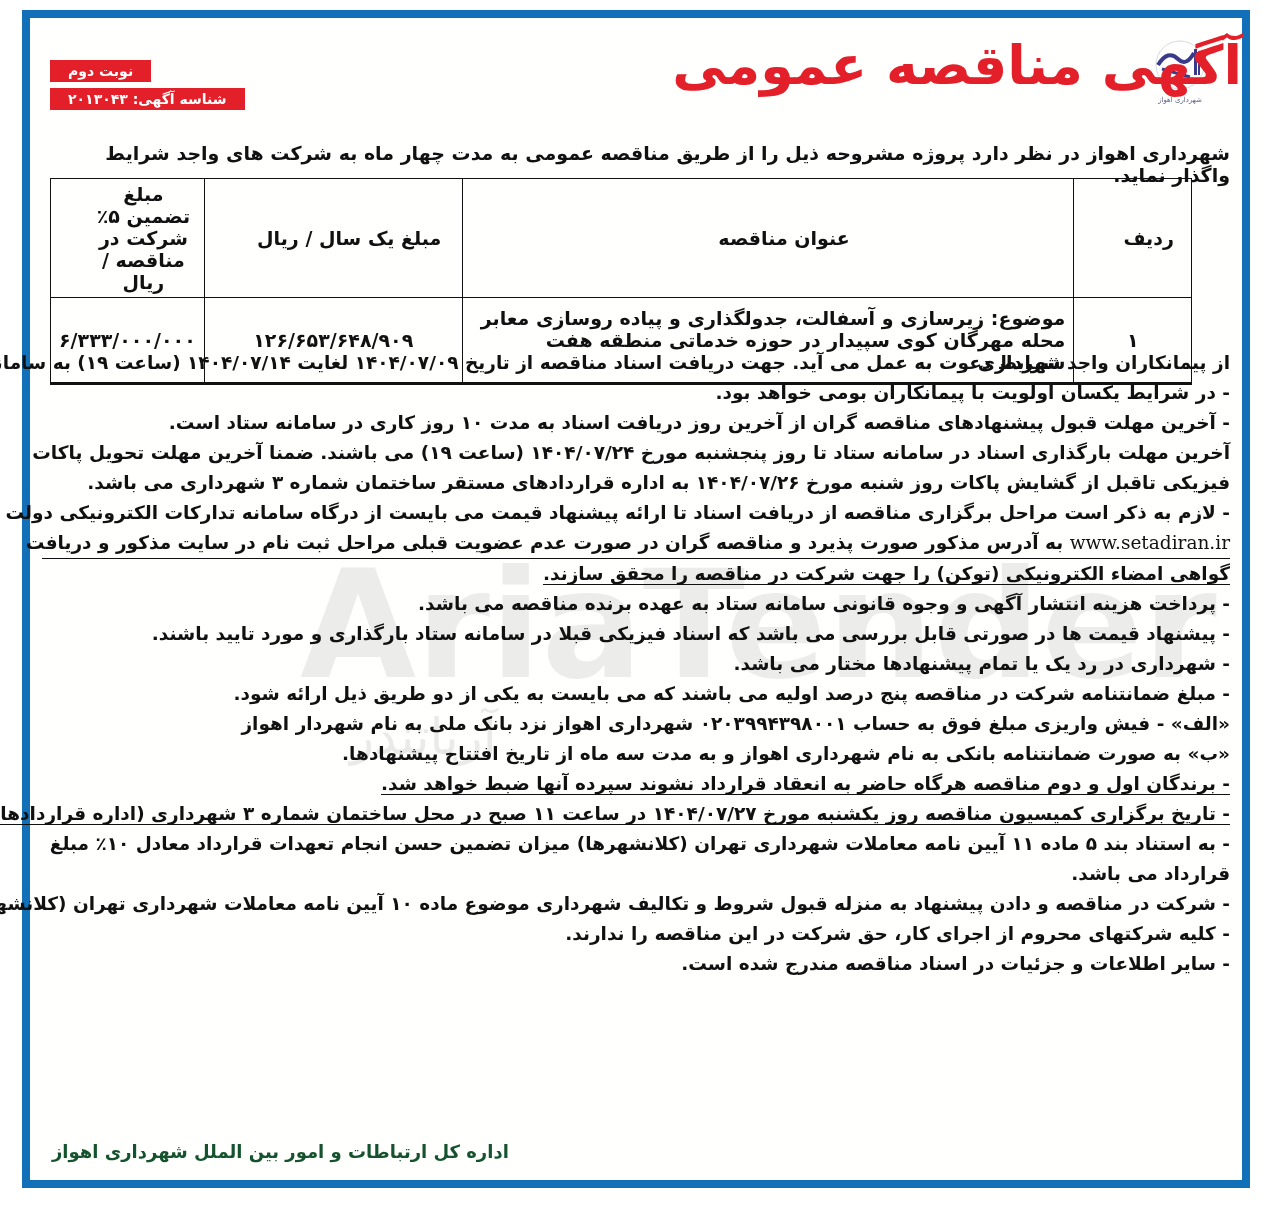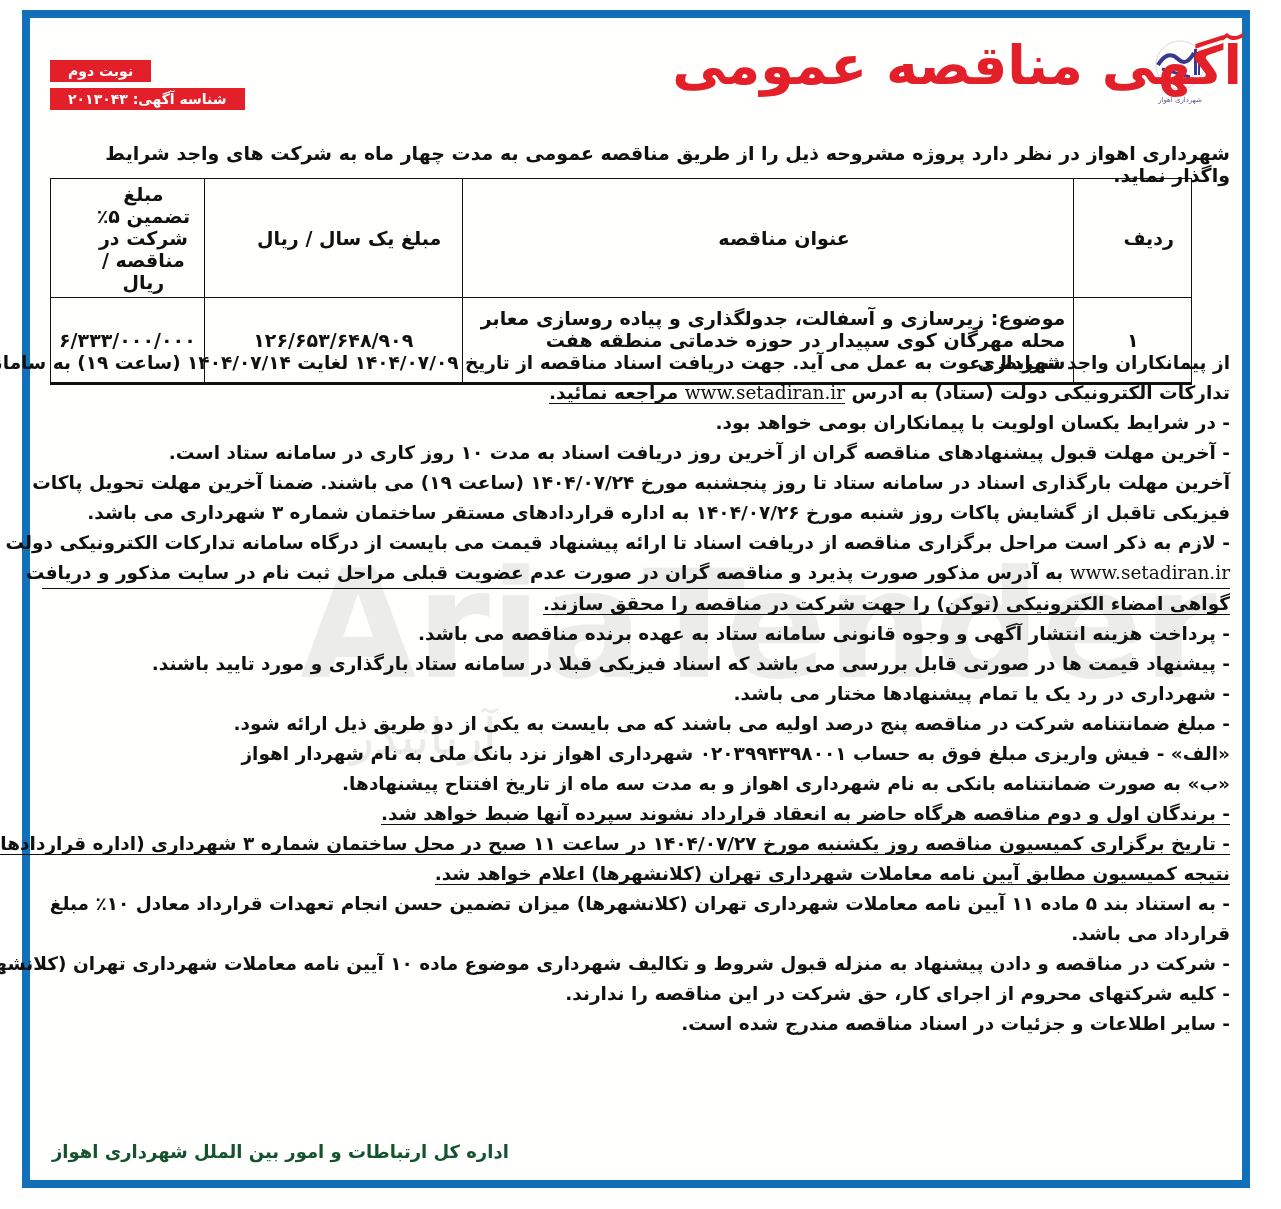--- a/index.html
+++ b/index.html
@@ -93,43 +93,38 @@
           <td>۱</td>
           <td style="text-align:right">موضوع: زیرسازی و آسفالت، جدولگذاری و پیاده روسازی معابر محله مهرگان کوی سپیدار در حوزه خدماتی منطقه هفت شهرداری</td>
           <td>۱۲۶/۶۵۳/۶۴۸/۹۰۹</td>
           <td>۶/۳۳۳/۰۰۰/۰۰۰</td>
         </tr>
       </tbody>
     </table>
 
     <div class="body-text">
       <p>از پیمانکاران واجد شرایط دعوت به عمل می آید. جهت دریافت اسناد مناقصه از تاریخ ۱۴۰۴/۰۷/۰۹ لغایت ۱۴۰۴/۰۷/۱۴ (ساعت ۱۹) به سامانه</p>
-      <p>
-        <span>تدارکات الکترونیکی دولت (ستاد) به آدرس</span>
-        <span class="ul"><span class="latin">www.setadiran.ir</span> <span>مراجعه نمائید.</span></span>
-      </p>
       <p>- در شرایط یکسان اولویت با پیمانکاران بومی خواهد بود.</p>
       <p>- آخرین مهلت قبول پیشنهادهای مناقصه گران از آخرین روز دریافت اسناد به مدت ۱۰ روز کاری در سامانه ستاد است.</p>
       <p>آخرین مهلت بارگذاری اسناد در سامانه ستاد تا روز پنجشنبه مورخ ۱۴۰۴/۰۷/۲۴ (ساعت ۱۹) می باشند. ضمنا آخرین مهلت تحویل پاکات</p>
       <p>فیزیکی تاقبل از گشایش پاکات روز شنبه مورخ ۱۴۰۴/۰۷/۲۶ به اداره قراردادهای مستقر ساختمان شماره ۳ شهرداری می باشد.</p>
       <p>- لازم به ذکر است مراحل برگزاری مناقصه از دریافت اسناد تا ارائه پیشنهاد قیمت می بایست از درگاه سامانه تدارکات الکترونیکی دولت (ستاد)</p>
       <p class="ul">
         <span class="latin">www.setadiran.ir</span>
         <span>به آدرس مذکور صورت پذیرد و مناقصه گران در صورت عدم عضویت قبلی مراحل ثبت نام در سایت مذکور و دریافت</span>
       </p>
       <p><span class="ul">گواهی امضاء الکترونیکی (توکن) را جهت شرکت در مناقصه را محقق سازند.</span></p>
       <p>- پرداخت هزینه انتشار آگهی و وجوه قانونی سامانه ستاد به عهده برنده مناقصه می باشد.</p>
       <p>- پیشنهاد قیمت ها در صورتی قابل بررسی می باشد که اسناد فیزیکی قبلا در سامانه ستاد بارگذاری و مورد تایید باشند.</p>
       <p>- شهرداری در رد یک یا تمام پیشنهادها مختار می باشد.</p>
       <p>- مبلغ ضمانتنامه شرکت در مناقصه پنج درصد اولیه می باشند که می بایست به یکی از دو طریق ذیل ارائه شود.</p>
       <p>«الف» - فیش واریزی مبلغ فوق به حساب ۰۲۰۳۹۹۴۳۹۸۰۰۱ شهرداری اهواز نزد بانک ملی به نام شهردار اهواز</p>
       <p>«ب» به صورت ضمانتنامه بانکی به نام شهرداری اهواز و به مدت سه ماه از تاریخ افتتاح پیشنهادها.</p>
       <p><span class="ul">- برندگان اول و دوم مناقصه هرگاه حاضر به انعقاد قرارداد نشوند سپرده آنها ضبط خواهد شد.</span></p>
       <p><span class="ul">- تاریخ برگزاری کمیسیون مناقصه روز یکشنبه مورخ ۱۴۰۴/۰۷/۲۷ در ساعت ۱۱ صبح در محل ساختمان شماره ۳ شهرداری (اداره قراردادها) می باشد.</span></p>
-      <p><span class="ul">نتیجه کمیسیون مطابق آیین نامه معاملات شهرداری تهران (کلانشهرها) اعلام خواهد شد.</span></p>
       <p>- به استناد بند ۵ ماده ۱۱ آیین نامه معاملات شهرداری تهران (کلانشهرها) میزان تضمین حسن انجام تعهدات قرارداد معادل ۱۰٪ مبلغ</p>
       <p>قرارداد می باشد.</p>
       <p>- شرکت در مناقصه و دادن پیشنهاد به منزله قبول شروط و تکالیف شهرداری موضوع ماده ۱۰ آیین نامه معاملات شهرداری تهران (کلانشهرها).</p>
       <p>- کلیه شرکتهای محروم از اجرای کار، حق شرکت در این مناقصه را ندارند.</p>
       <p>- سایر اطلاعات و جزئیات در اسناد مناقصه مندرج شده است.</p>
     </div>
 
     <div class="sign">اداره کل ارتباطات و امور بین الملل شهرداری اهواز</div>
   </div>
 </div>

